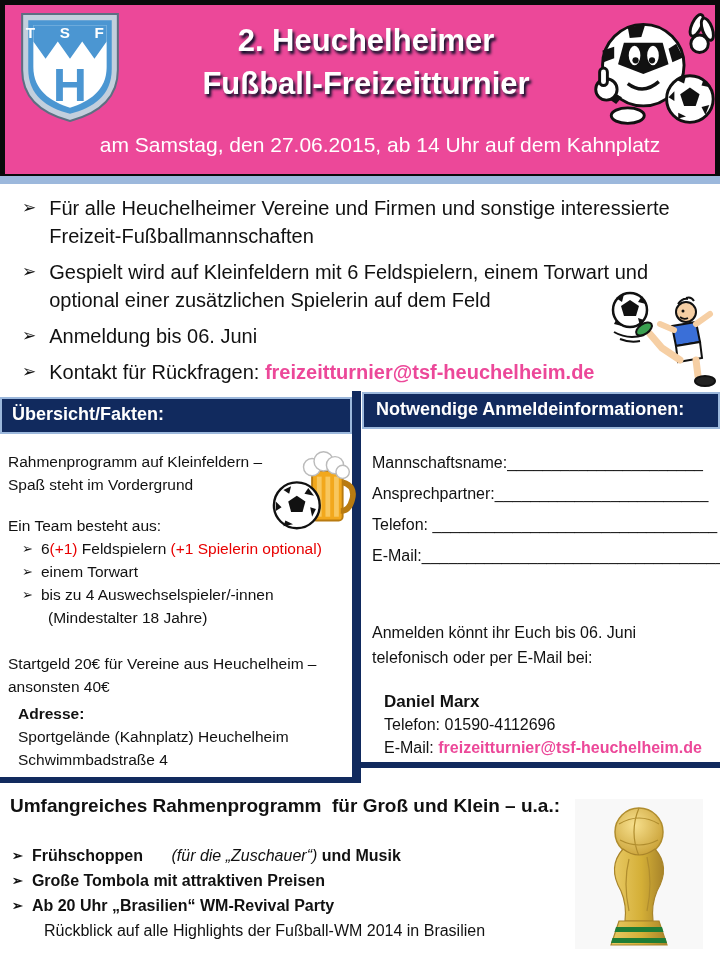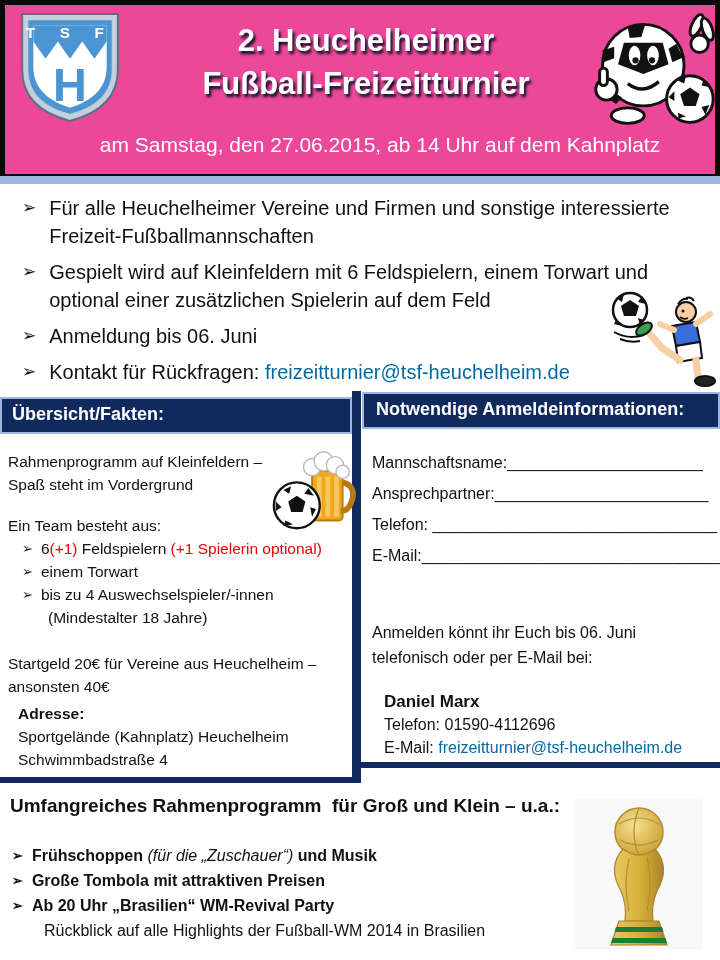--- a/index.html
+++ b/index.html
@@ -14,21 +14,21 @@
   .mascot-svg { position:absolute; left:582px; top:6px; width:132px; height:118px; }
   .titles { position:absolute; left:126px; top:14px; width:470px; text-align:center; color:#fff;
             font-weight:bold; font-size:31px; line-height:43px; text-shadow:2px 3px 3px #060f26; }
   .subtitle { position:absolute; left:0; top:128px; width:710px; text-align:center; color:#fff; font-size:21px;margin-left:20px; }
 
   
   .intro { position:absolute; left:22px; top:194px; width:652px; }
   .ib { display:flex; gap:13px; font-size:20px; line-height:28px; margin-bottom:8px; }
   .ib .arr { flex:0 0 auto; font-size:17px; line-height:28px; }
   .kicker-svg { position:absolute; left:606px; top:284px; width:112px; height:104px; }
-  .email { color:#0369a1; }
+  .email { color:#ec4899;font-weight:bold; }
 
   
   .bar { position:absolute; background:#112a5e; border:2px solid #9cb8dc; color:#fff;
          font-weight:bold; font-size:18px; line-height:31px; white-space:nowrap; }
   .bar-left  { left:0;  top:397px; width:352px; height:37px; padding-left:10px; }
   .bar-right { left:362px; top:392px; width:358px; height:37px; padding-left:12px; }
   .divider      { position:absolute; left:352px; top:391px; width:9px;  height:392px; background:#112a5e; }
   .left-bottom  { position:absolute; left:0;   top:777px; width:352px; height:6px; background:#112a5e; }
   .right-bottom { position:absolute; left:361px; top:762px; width:359px; height:6px; background:#112a5e; }
 
@@ -50,21 +50,21 @@
   .note { position:absolute; left:372px; top:620px; font-size:16px; line-height:25px; white-space:nowrap; }
   .contact { position:absolute; left:384px; top:690px; font-size:16px; line-height:23px; white-space:nowrap; }
   .contact .name { font-weight:bold; font-size:17px; }
 
   
   .prog-h { position:absolute; left:10px; top:795px; font-size:19px; font-weight:bold; white-space:pre; }
   .prog { position:absolute; left:12px; top:843px; width:560px; font-size:16px; line-height:25px; font-weight:bold; }
   .pb { display:flex; gap:9px; }
   .pb .arr { font-size:13px; }
   .pb-sub { padding-left:32px; font-weight:normal; }
-  .it { font-style:italic; font-weight:normal; }
+  .it { font-style:italic; font-weight:normal;margin-left:24px; }
   .trophy-svg { position:absolute; left:575px; top:799px; width:128px; height:150px; }
 </style>
 </head>
 <body>
 
 <div class="page">
 
   <div class="hdr">
     <svg class="logo-svg" viewBox="0 0 100 110">
       <path d="M3,3 H97 V58 C97,87 77,101 50,108 C23,101 3,87 3,58 Z" fill="#c3cfdd" stroke="#5d6f82" stroke-width="2"></path>

